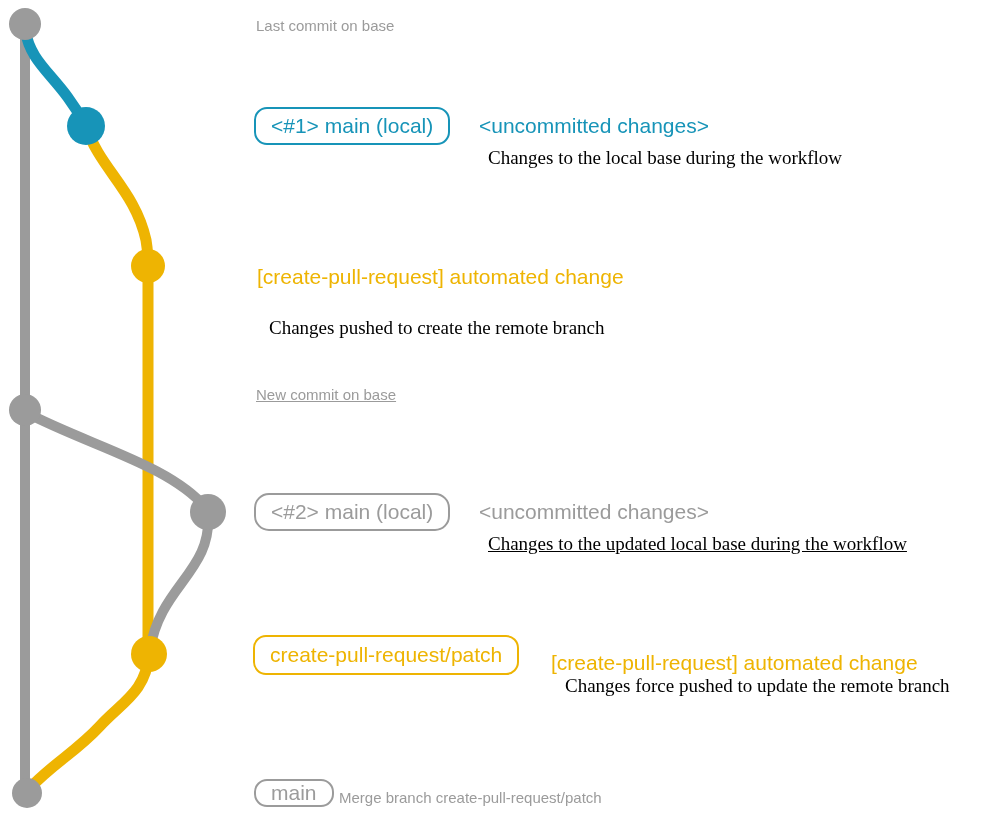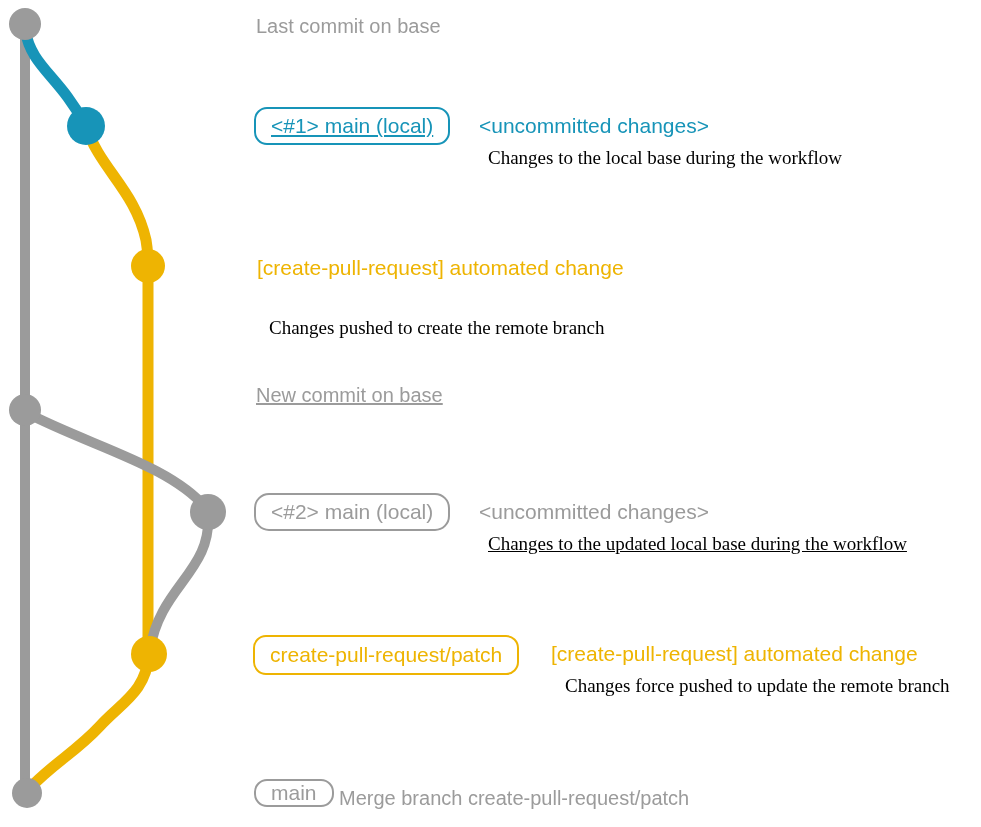--- a/index.html
+++ b/index.html
@@ -14,51 +14,51 @@
     overflow: hidden;
     font-family: "Liberation Sans", sans-serif;
   }
   #graph {
     position: absolute;
     left: 0;
     top: 0;
   }
   .abs { position: absolute; white-space: nowrap; }
   .note {
-    font-size: 20px;
+    font-size: 15px;
     line-height: 26px;
     color: var(--gray);
   }
   .heading {
     font-size: 21px;
     line-height: 26px;
     font-weight: 400;
   }
   .heading.gray   { color: var(--gray); }
   .heading.blue   { color: var(--blue); }
-  .heading.yellow { color: var(--yellow); }
+  .heading.yellow { color: var(--yellow); margin-top: 9px; }
   .desc {
     font-family: "Liberation Serif", serif;
     font-size: 19px;
     line-height: 22px;
     color: var(--ink);
   }
   .badge {
     display: inline-flex;
     align-items: center;
     justify-content: center;
     border: 2px solid currentColor;
     border-radius: 13px;
     padding: 0 15px;
     font-size: 21px;
     background: #ffffff;
     box-sizing: border-box;
   }
   .badge.gray   { color: var(--gray); }
-  .badge.blue   { color: var(--blue); text-decoration: underline; }
+  .badge.blue   { color: var(--blue); }
   .badge.yellow { color: var(--yellow); }
 </style>
 </head>
 <body>
 
 <svg id="graph" width="250" height="827" viewBox="0 0 250 827" xmlns="http://www.w3.org/2000/svg">
 
   <path d="M 25 24 L 25 793" fill="none" stroke-width="10" stroke="#9b9b9b"></path>
 
   <path d="M 25 30 C 32 68, 58 74, 86 126" fill="none" stroke-width="11" stroke-linecap="round" stroke="#1794b8"></path>

